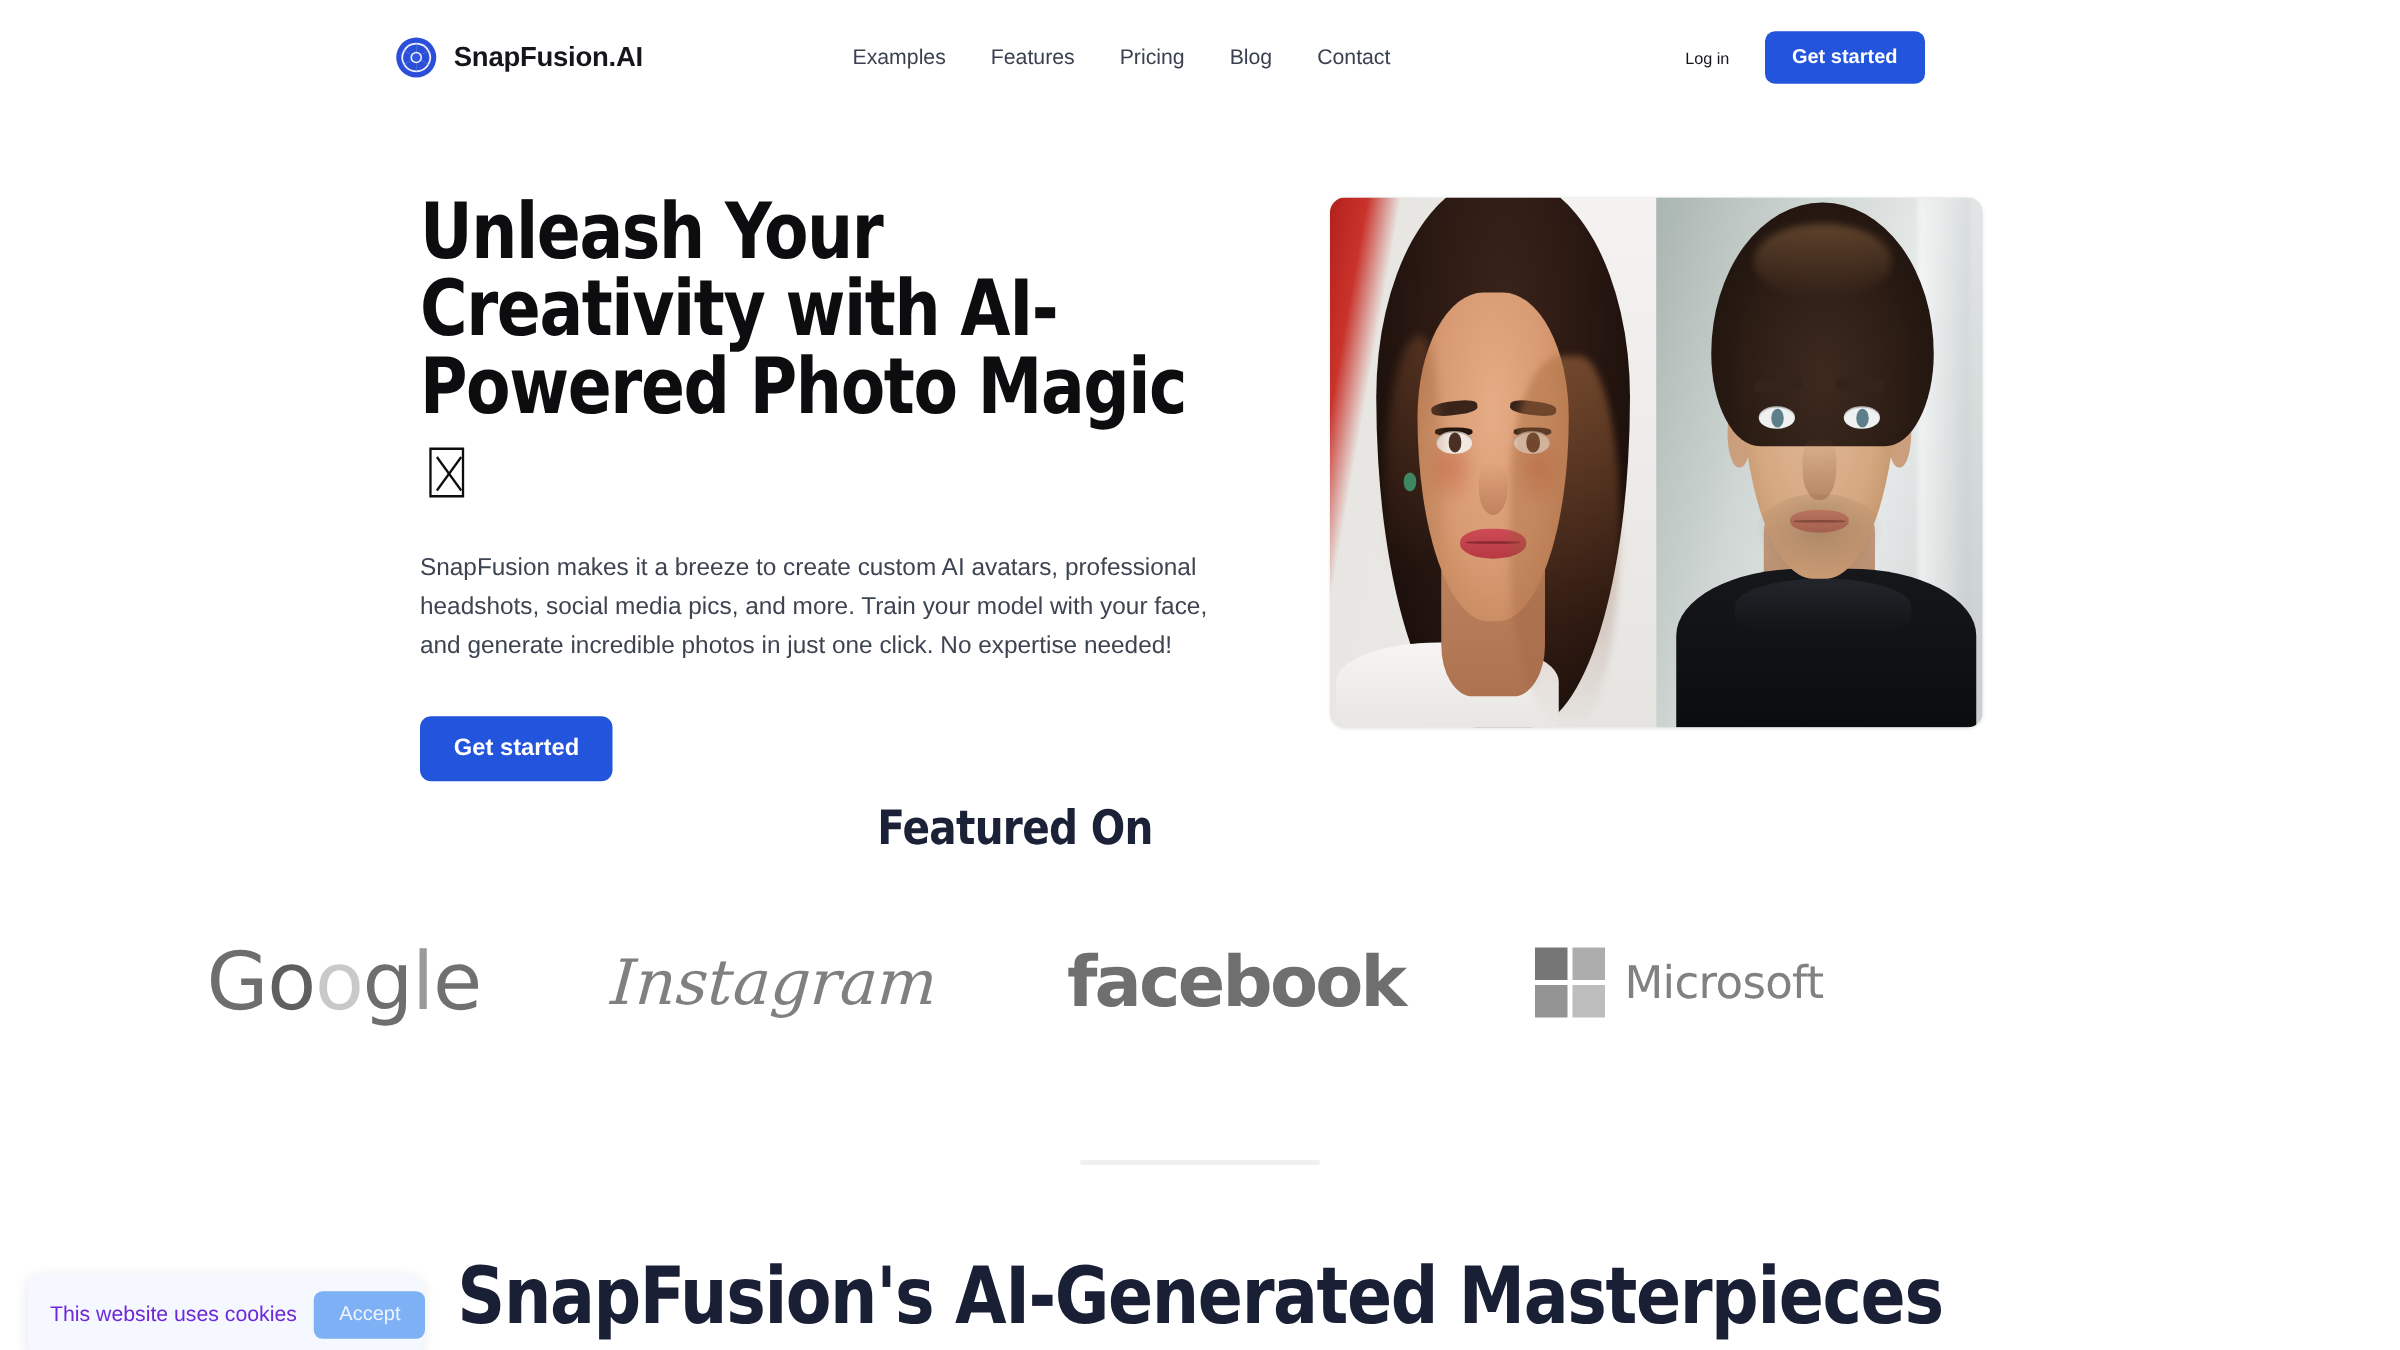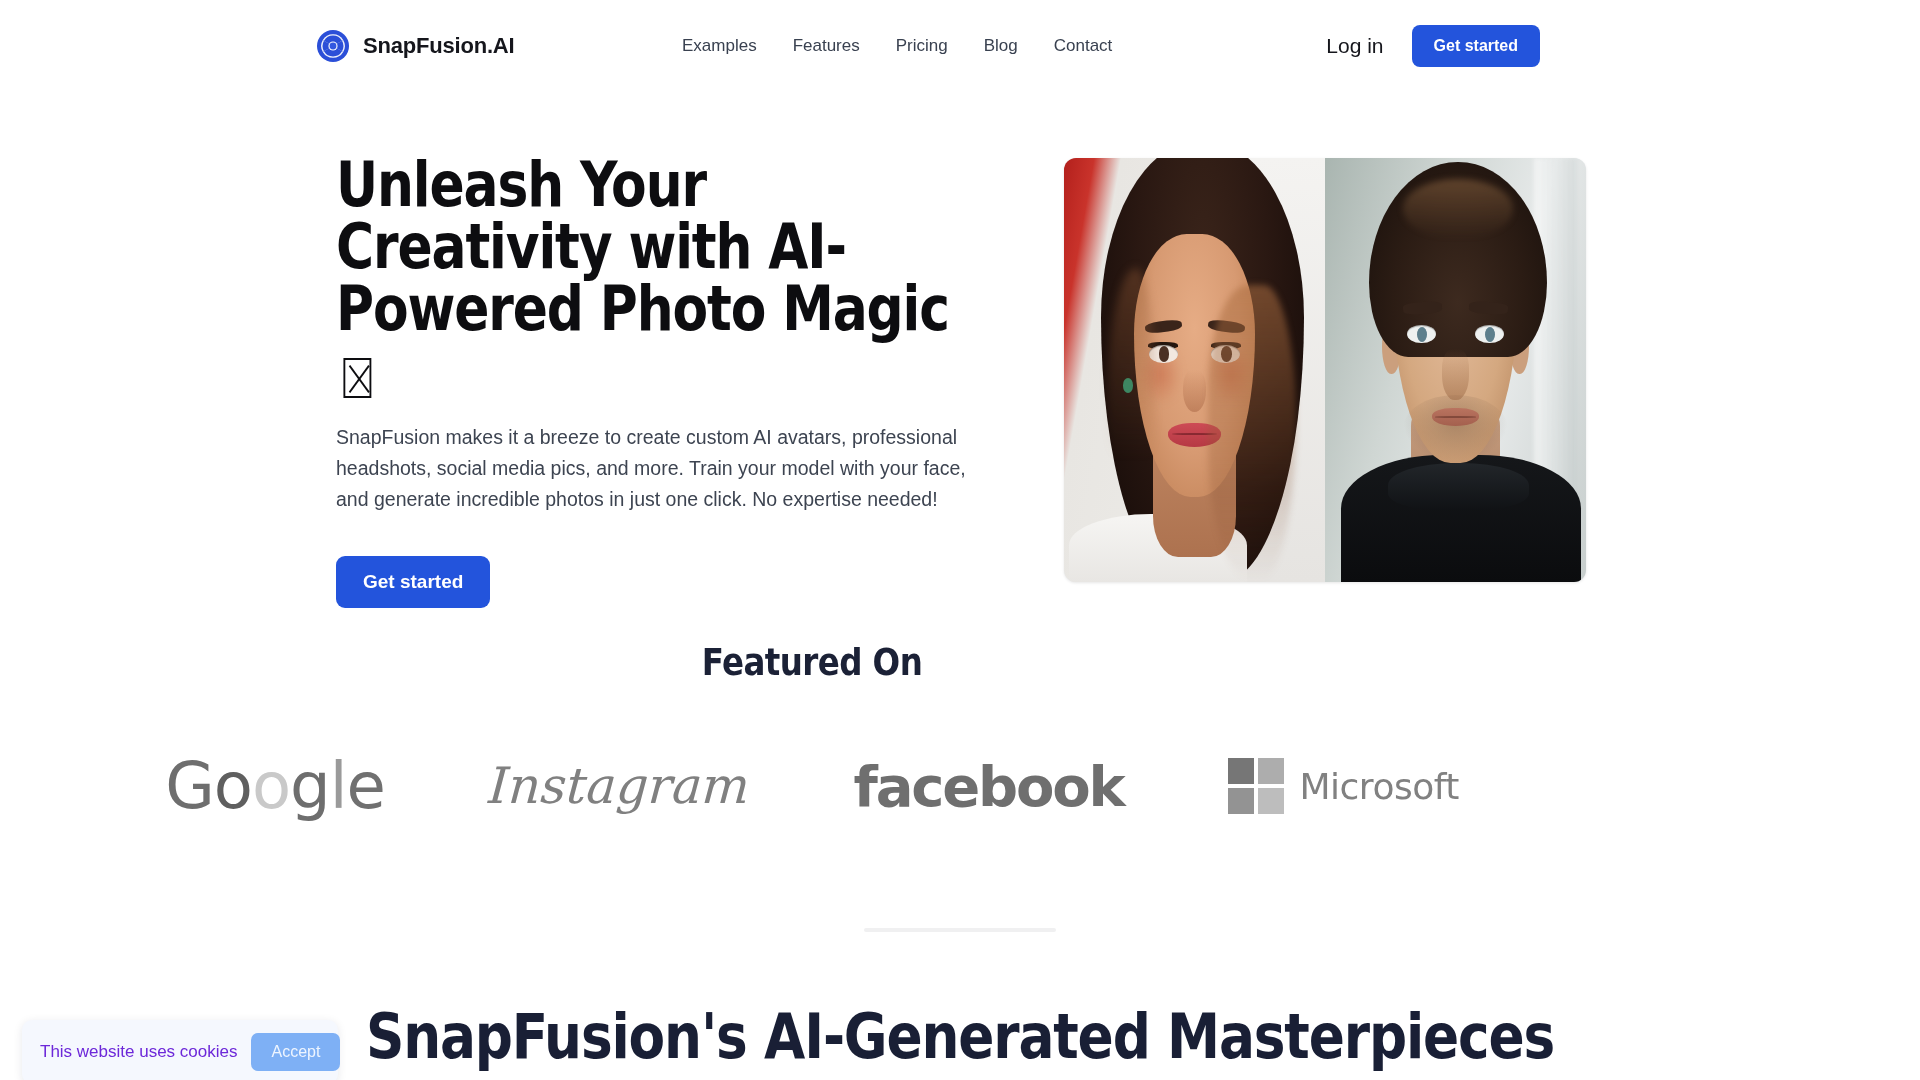--- a/index.html
+++ b/index.html
@@ -58,21 +58,21 @@
   }
 
   .header-actions {
     position: absolute;
     right: 380px;
     display: flex;
     align-items: center;
     gap: 28px;
   }
   .login-link {
-    font-size: 21px;
+    font-size: 13px;
     color: #15161c;
     text-decoration: none;
     white-space: nowrap;
   }
   .btn-primary {
     display: inline-flex;
     align-items: center;
     justify-content: center;
     background: #2354dc;
     color: #ffffff;
@@ -123,21 +123,21 @@
     content: "";
     position: absolute;
     left: -2px; top: 50%;
     width: 34px; height: 2px;
     background: #0d0d10;
   }
   .tofu::before { transform: rotate(52deg); }
   .tofu::after  { transform: rotate(-52deg); }
 
   .hero-desc {
-    margin-top: 20px;
+    margin-top: 37px;
     font-size: 19.5px;
     line-height: 1.58;
     color: #3d4451;
     max-width: 650px;
   }
   .hero-cta { margin-top: 42px; }
   .btn-hero {
     display: inline-flex;
     align-items: center;
     justify-content: center;

